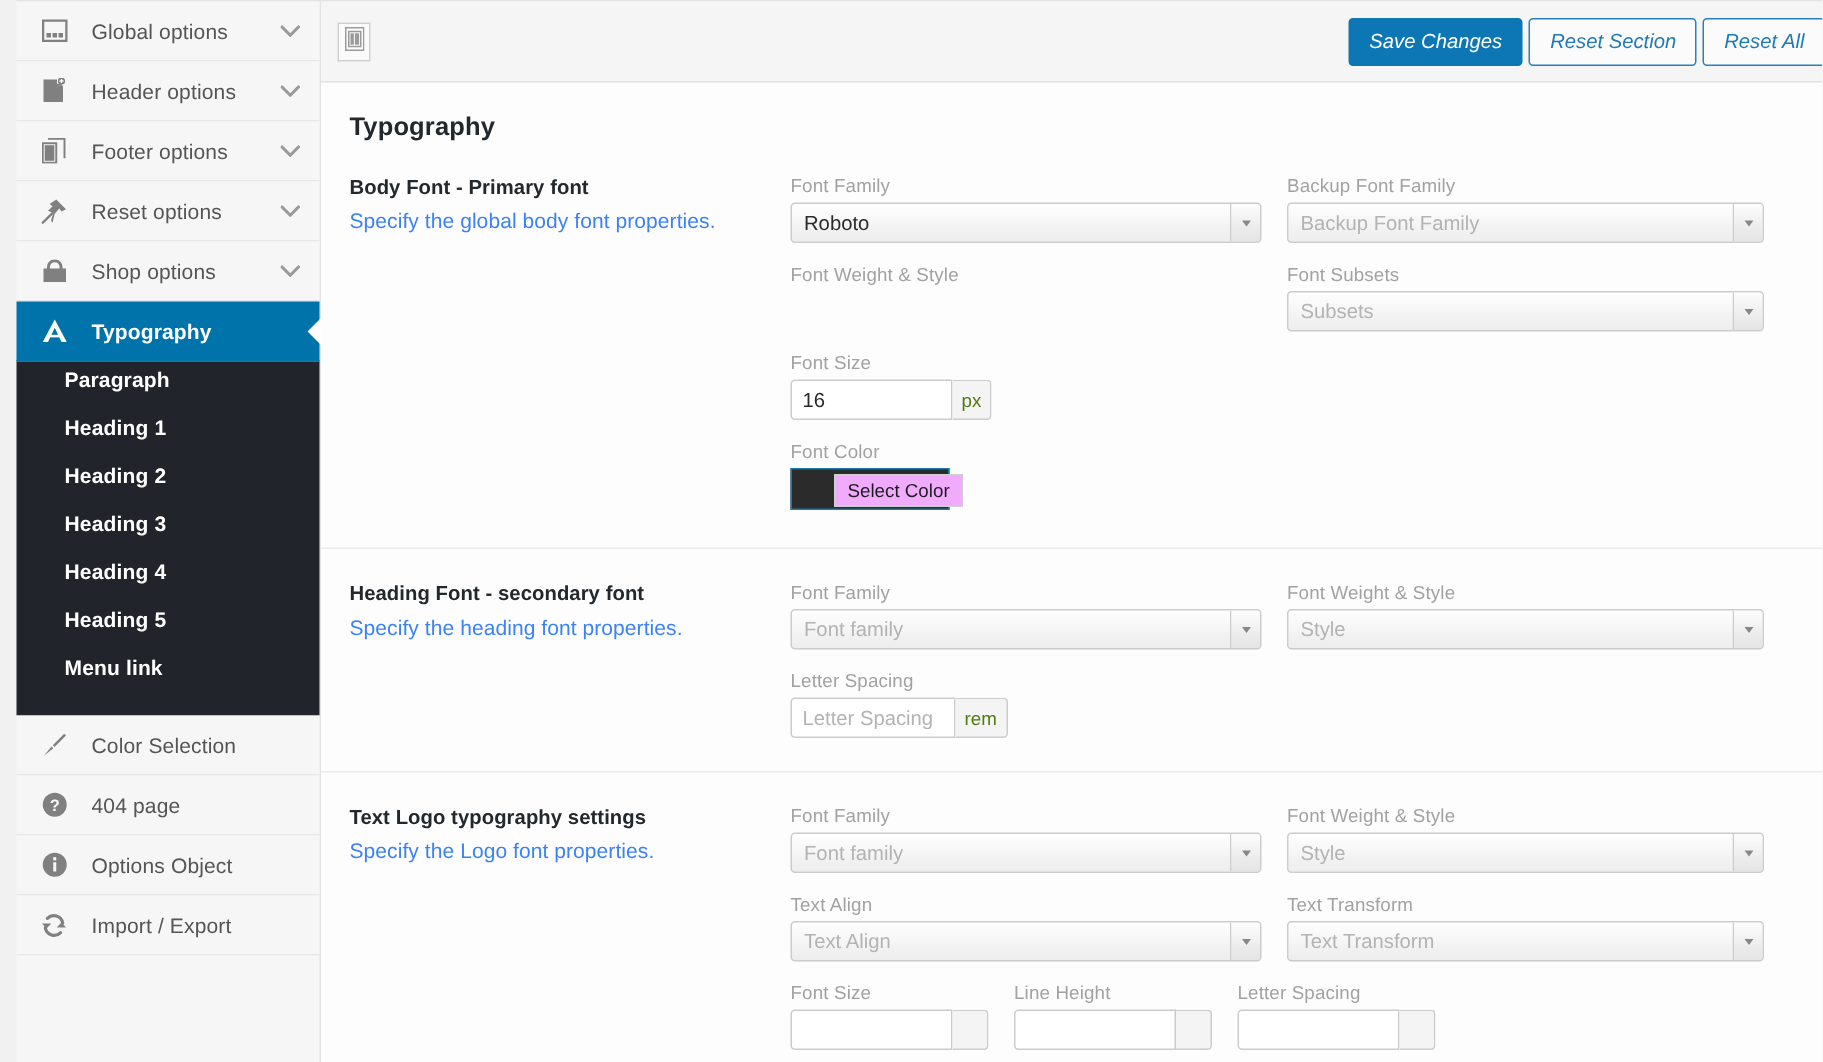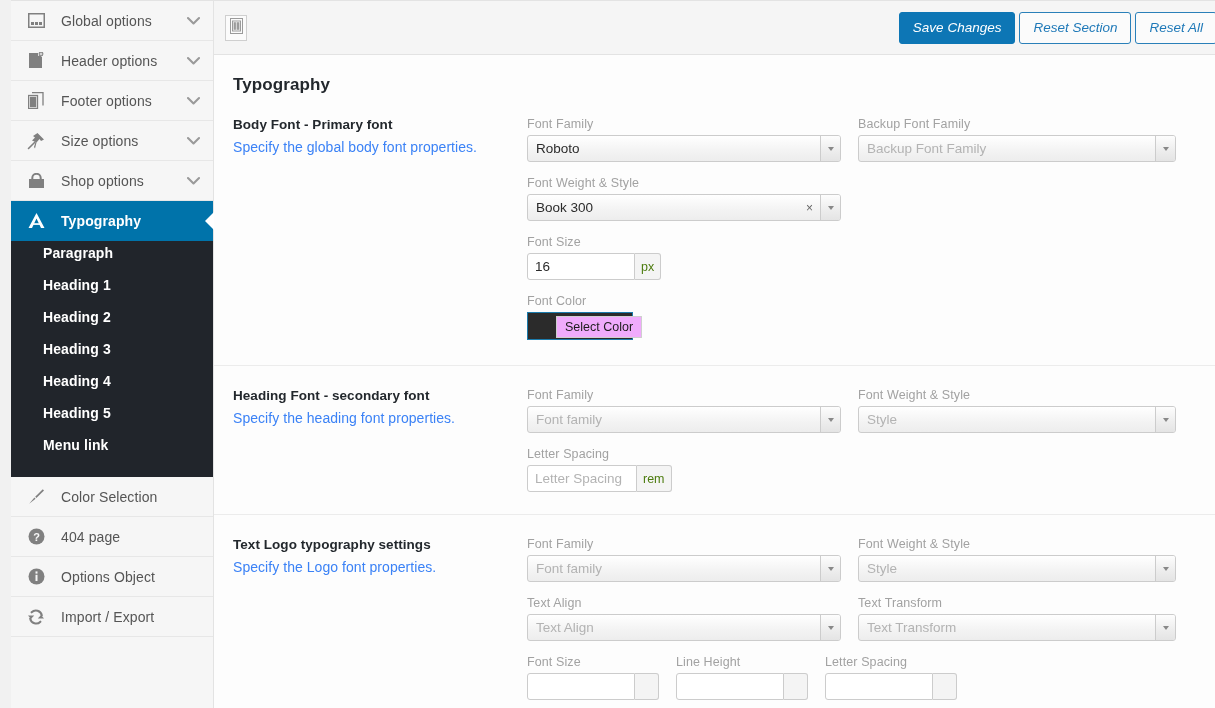--- a/index.html
+++ b/index.html
@@ -315,21 +315,21 @@
       </span>
     </div>
 
     <div class="nav-item">
       <span class="ico">
         <svg width="18" height="18" viewBox="0 0 18 18">
             <path d="M10.5 1 L17 7.5 L14 9 L12.5 7 L9.5 10.5 L8 16.5 L7 15 L8.5 10 L5 8.5 L8 5.5 L6 4 Z" fill="currentColor"></path>
             <path d="M7.8 10.2 L1.5 16.5" stroke="currentColor" stroke-width="1.6" stroke-linecap="round"></path>
           </svg>
       </span>
-      <span class="lbl">Size options</span>
+      <span class="lbl">Reset options</span>
       <span class="chev">
         <svg width="13" height="9" viewBox="0 0 13 9">
             <path d="M1 1.5 L6.5 7 L12 1.5" fill="none" stroke="currentColor" stroke-width="2.1" stroke-linecap="round" stroke-linejoin="round"></path>
           </svg>
       </span>
     </div>
 
     <div class="nav-item">
       <span class="ico">
         <svg width="17" height="16" viewBox="0 0 17 16">
@@ -472,23 +472,25 @@
                 <span class="s2-arrow">
                     <i></i>
                   </span>
               </div>
             </div>
           </div>
 
           <div class="frow">
             <div class="fgroup w-body-ff">
               <span class="flabel">Font Weight &amp; Style</span>
-              <div class="s2">
-                <span class="s2-text">Book 300</span>
-                <span class="s2-clear">×</span>
+            </div>
+            <div class="fgroup w-body-bff">
+              <span class="flabel">Font Subsets</span>
+              <div class="s2 ph">
+                <span class="s2-text">Subsets</span>
                 <span class="s2-arrow">
                     <i></i>
                   </span>
               </div>
             </div>
           </div>
 
           <div class="frow">
             <div class="fgroup">
               <span class="flabel">Font Size</span>

